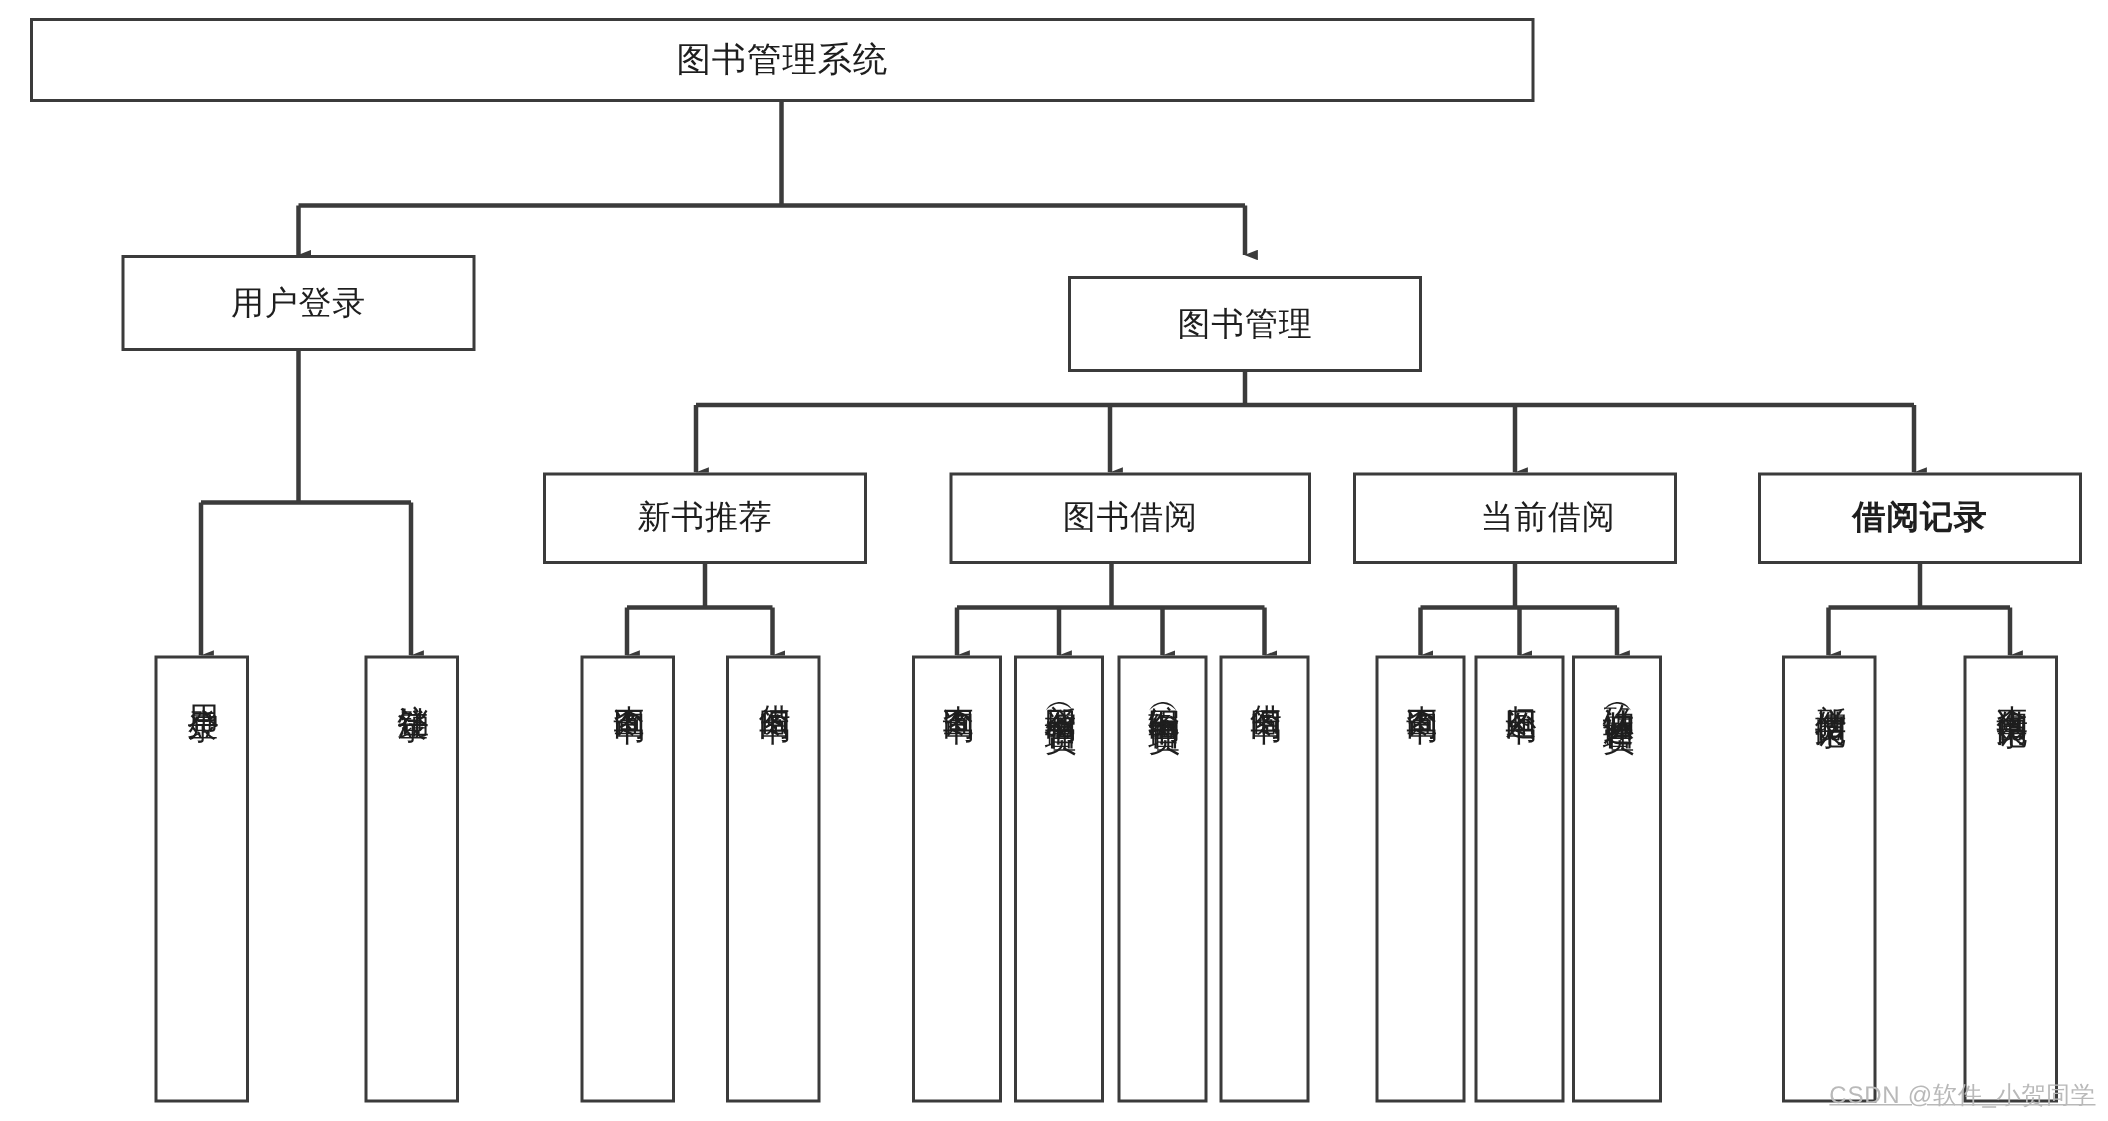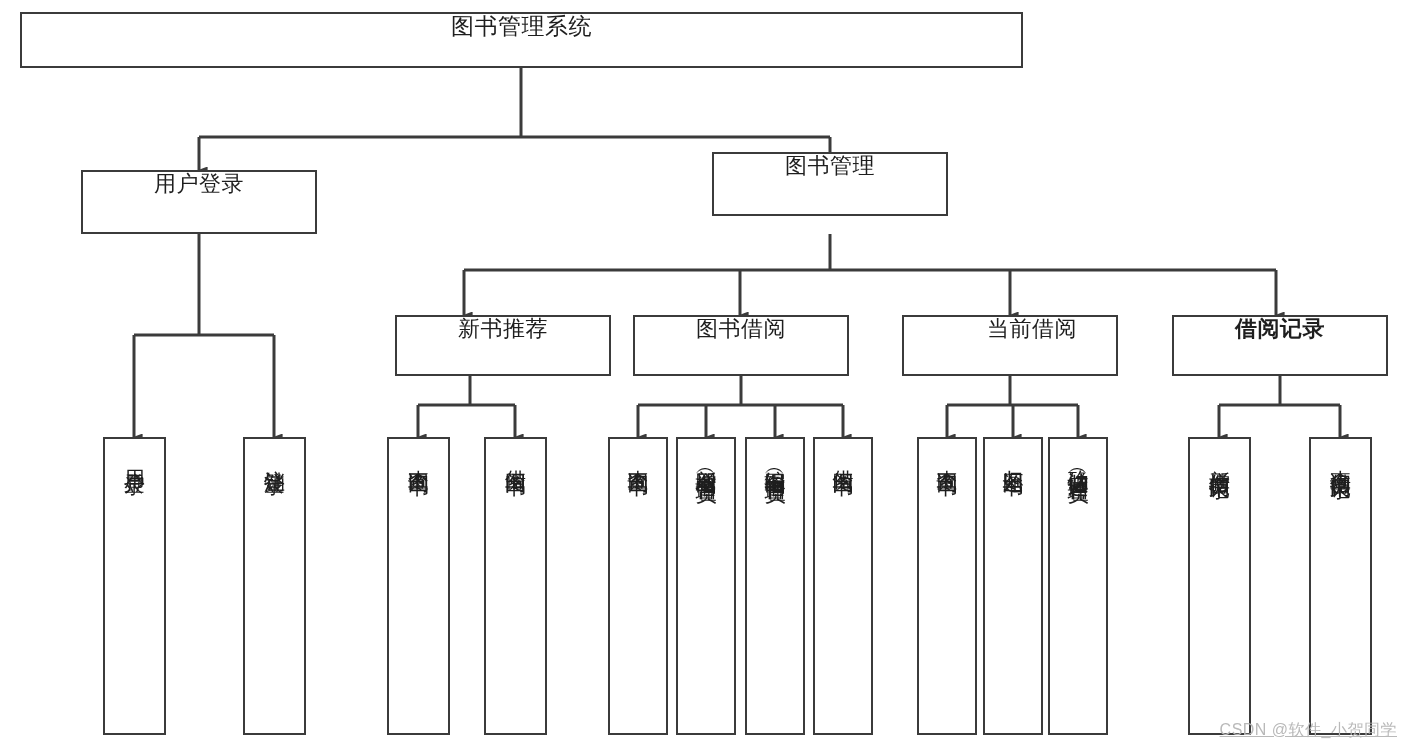--- a/index.html
+++ b/index.html
@@ -26,21 +26,21 @@
     width: 1405px;
     height: 747px;
     pointer-events: none;
   }
   .node {
     position: absolute;
     box-sizing: border-box;
     background: #ffffff;
     border: 2px solid #3b3b3b;
     display: flex;
-    align-items: flex-start;
+    align-items: center;
     justify-content: center;
     z-index: 2;
   }
   .node .label {
     font-size: 22px;
     line-height: 1.12;
     color: #1e1e1e;
     letter-spacing: 0.5px;
     white-space: nowrap;
   }
@@ -118,29 +118,29 @@
   </svg>
 
   <div class="node root" style="left:20px; top:12px; width:1003px; height:56px;">
     <span class="label">图书管理系统</span>
   </div>
 
   <div class="node l1" style="left:81px; top:170px; width:236px; height:64px;">
     <span class="label">用户登录</span>
   </div>
 
-  <div class="node l1" style="left:712px; top:152px; width:236px; height:64px;">
+  <div class="node l1" style="left:712px; top:184px; width:236px; height:64px;">
     <span class="label">图书管理</span>
   </div>
 
-  <div class="node l2" style="left:362px; top:315px; width:216px; height:61px;margin-left:33px;">
+  <div class="node l2" style="left:362px; top:315px; width:216px; height:61px;">
     <span class="label">新书推荐</span>
   </div>
 
-  <div class="node l2" style="left:633px; top:315px; width:216px; height:61px;">
+  <div class="node l2" style="left:633px; top:315px; width:241px; height:61px;">
     <span class="label">图书借阅</span>
   </div>
 
   <div class="node l2" style="left:902px; top:315px; width:216px; height:61px;padding-left:44px;">
     <span class="label">当前借阅</span>
   </div>
 
   <div class="node l2" style="left:1172px; top:315px; width:216px; height:61px;font-weight:bold;">
     <span class="label">借阅记录</span>
   </div>

